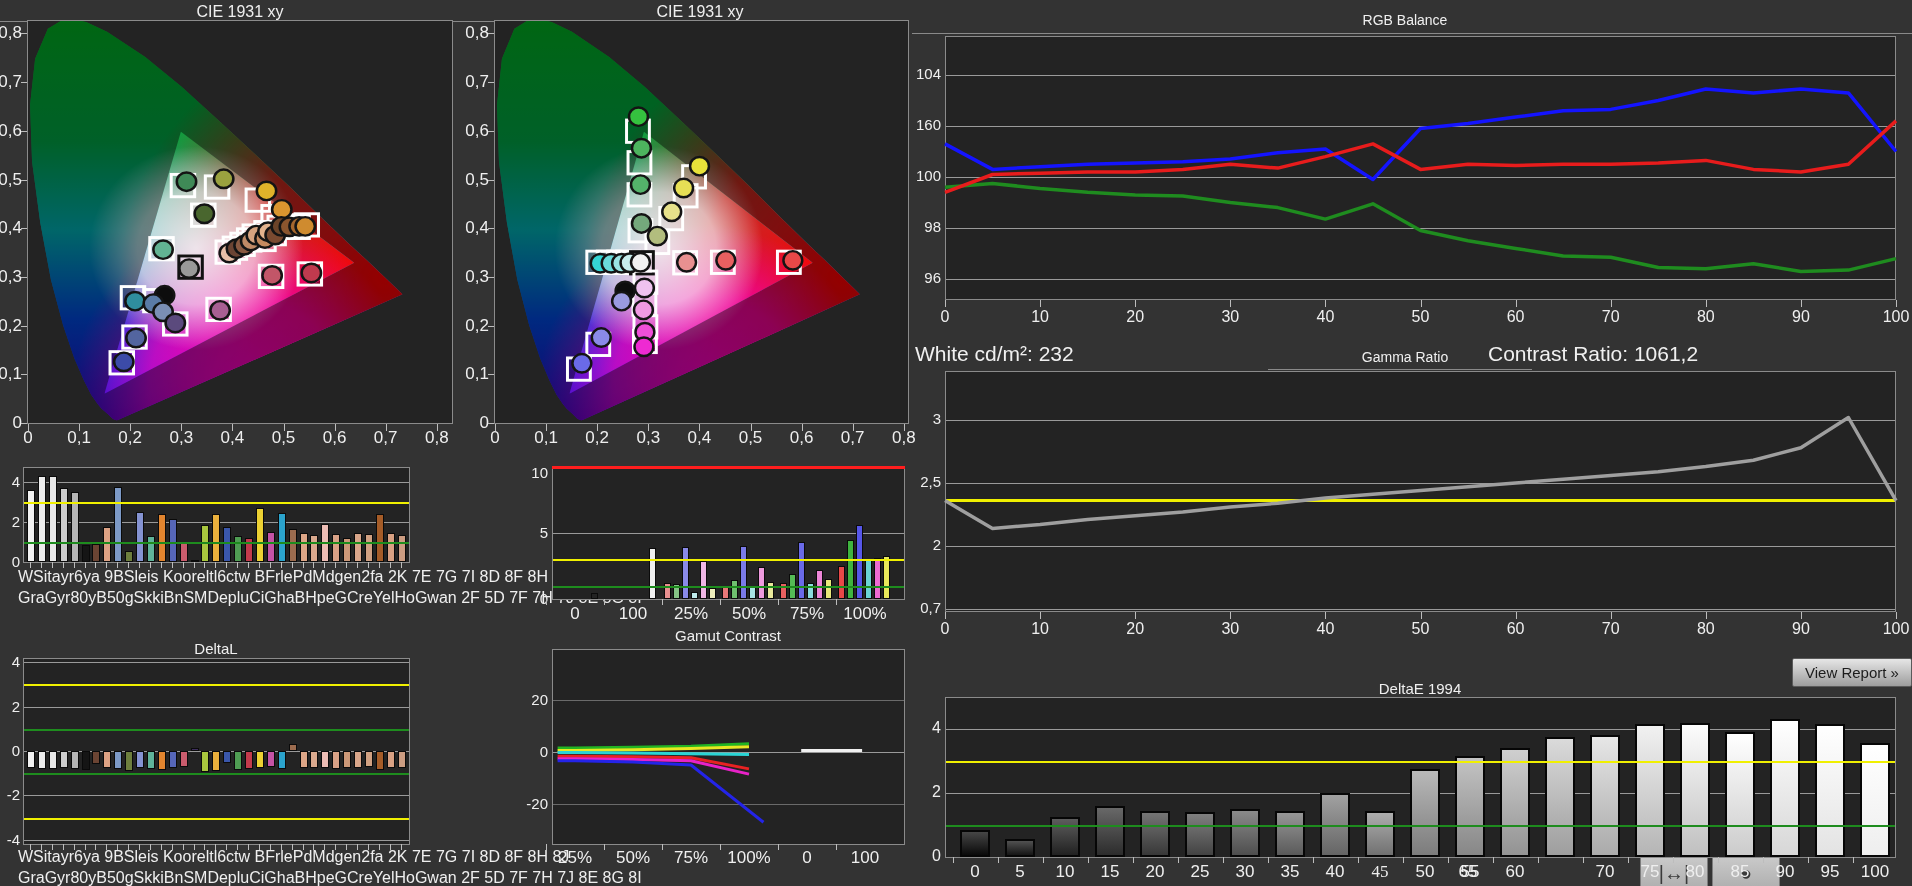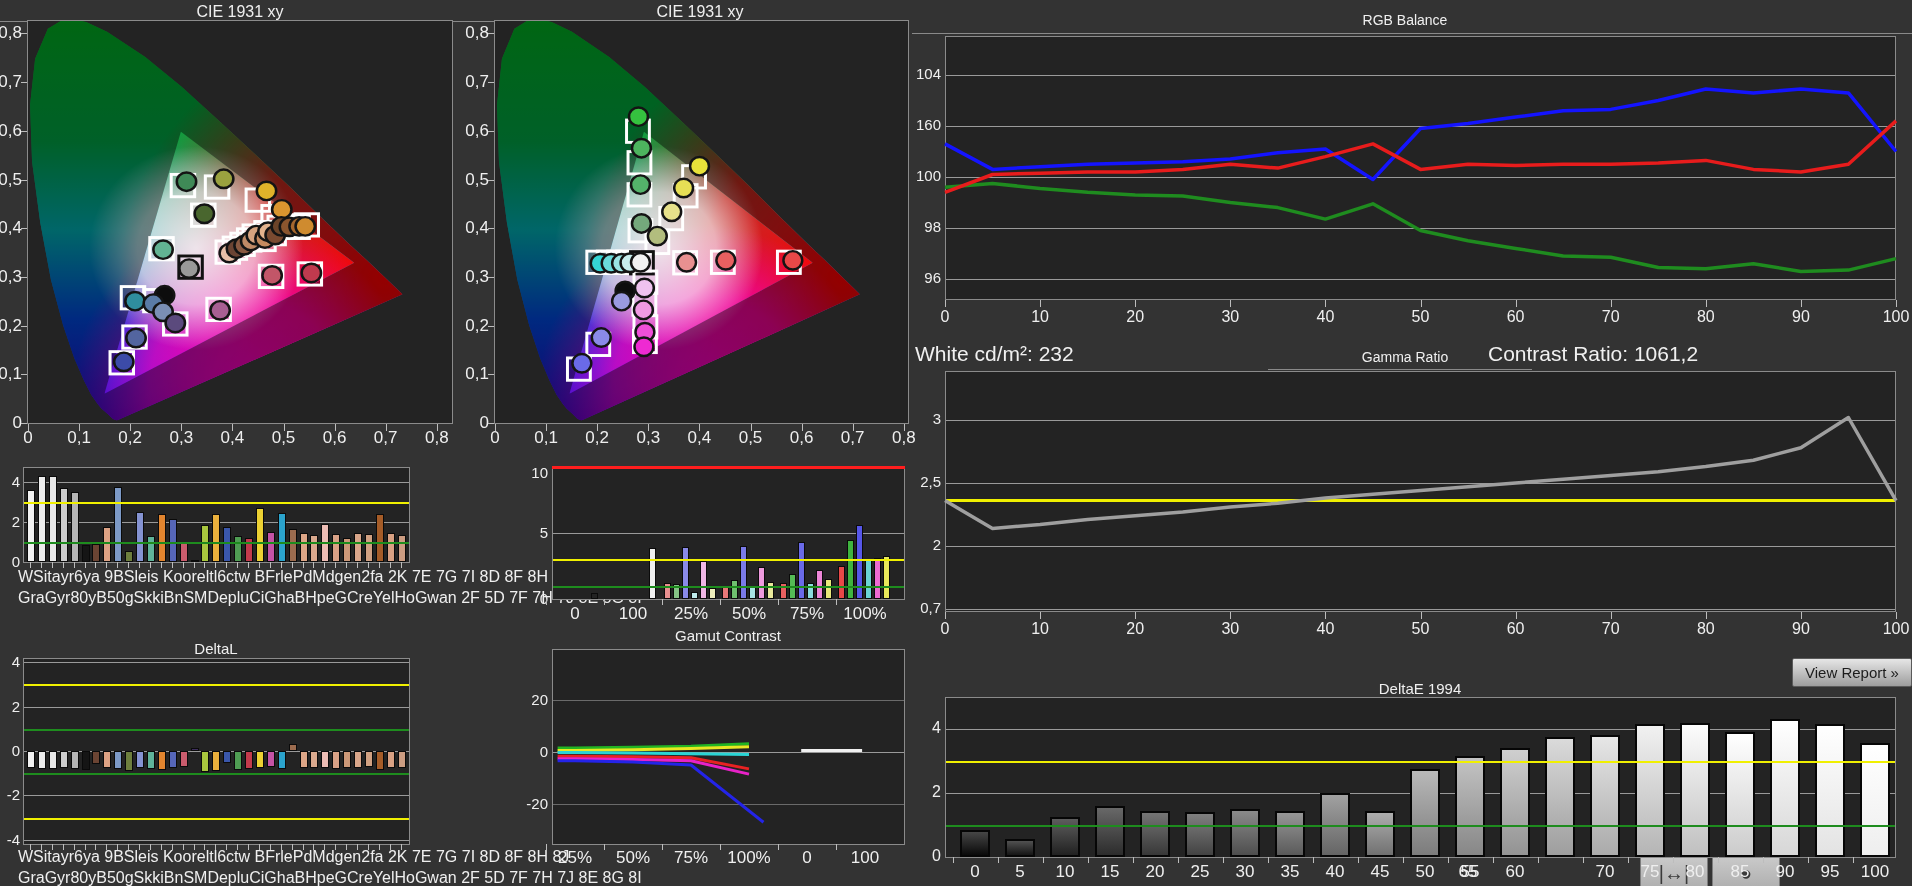--- a/index.html
+++ b/index.html
@@ -425,21 +425,21 @@
     <div style="position: absolute; left: 1155px; top: 862px; font-size: 17px; white-space: nowrap; color: rgb(239, 239, 239); transform: translateX(-50%);">20</div>
     <div style="position: absolute; left: 1133px; top: 857px; width: 1px; height: 6px; background: rgb(189, 189, 189);"></div>
     <div style="position: absolute; left: 1200px; top: 862px; font-size: 17px; white-space: nowrap; color: rgb(239, 239, 239); transform: translateX(-50%);">25</div>
     <div style="position: absolute; left: 1178px; top: 857px; width: 1px; height: 6px; background: rgb(189, 189, 189);"></div>
     <div style="position: absolute; left: 1245px; top: 862px; font-size: 17px; white-space: nowrap; color: rgb(239, 239, 239); transform: translateX(-50%);">30</div>
     <div style="position: absolute; left: 1223px; top: 857px; width: 1px; height: 6px; background: rgb(189, 189, 189);"></div>
     <div style="position: absolute; left: 1290px; top: 862px; font-size: 17px; white-space: nowrap; color: rgb(239, 239, 239); transform: translateX(-50%);">35</div>
     <div style="position: absolute; left: 1268px; top: 857px; width: 1px; height: 6px; background: rgb(189, 189, 189);"></div>
     <div style="position: absolute; left: 1335px; top: 862px; font-size: 17px; white-space: nowrap; color: rgb(239, 239, 239); transform: translateX(-50%);">40</div>
     <div style="position: absolute; left: 1313px; top: 857px; width: 1px; height: 6px; background: rgb(189, 189, 189);"></div>
-    <div style="position: absolute; left: 1380px; top: 862px; font-size: 17px; white-space: nowrap; color: rgb(239, 239, 239); transform: translateX(-50%);">45</div>
+    <div style="position: absolute; left: 1380px; top: 862px; font-size: 17px; white-space: nowrap; color: rgb(239, 239, 239); transform: translateX(-50%); font-family: Liberation Serif, serif;">45</div>
     <div style="position: absolute; left: 1358px; top: 857px; width: 1px; height: 6px; background: rgb(189, 189, 189);"></div>
     <div style="position: absolute; left: 1425px; top: 862px; font-size: 17px; white-space: nowrap; color: rgb(239, 239, 239); transform: translateX(-50%);">50</div>
     <div style="position: absolute; left: 1403px; top: 857px; width: 1px; height: 6px; background: rgb(189, 189, 189);"></div>
     <div style="position: absolute; left: 1470px; top: 862px; font-size: 17px; white-space: nowrap; color: rgb(239, 239, 239); transform: translateX(-50%);">55</div>
     <div style="position: absolute; left: 1448px; top: 857px; width: 1px; height: 6px; background: rgb(189, 189, 189);"></div>
     <div style="position: absolute; left: 1515px; top: 862px; font-size: 17px; white-space: nowrap; color: rgb(239, 239, 239); transform: translateX(-50%);">60</div>
     <div style="position: absolute; left: 1493px; top: 857px; width: 1px; height: 6px; background: rgb(189, 189, 189);"></div>
     <div style="position: absolute; left: 1468px; top: 862px; font-size: 17px; white-space: nowrap; color: rgb(239, 239, 239); transform: translateX(-50%);">65</div>
     <div style="position: absolute; left: 1538px; top: 857px; width: 1px; height: 6px; background: rgb(189, 189, 189);"></div>
     <div style="position: absolute; left: 1605px; top: 862px; font-size: 17px; white-space: nowrap; color: rgb(239, 239, 239); transform: translateX(-50%);">70</div>

